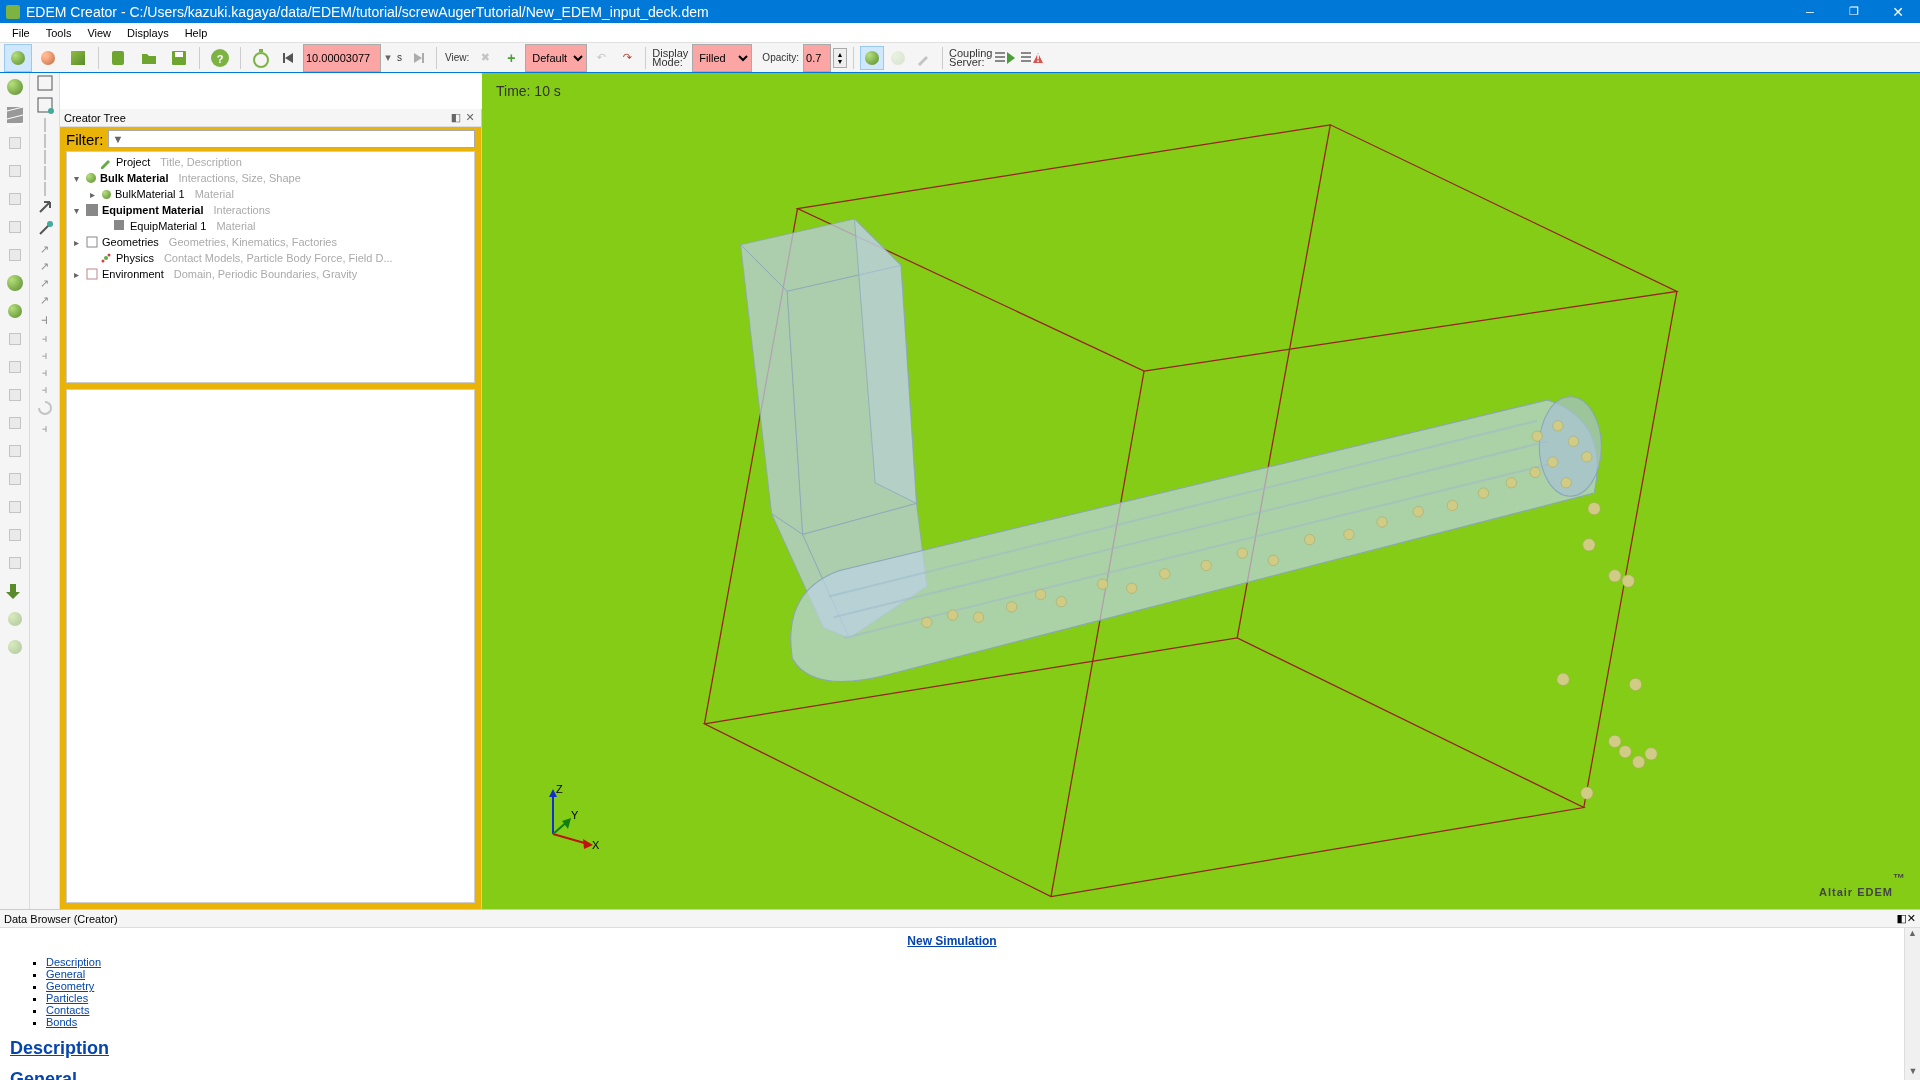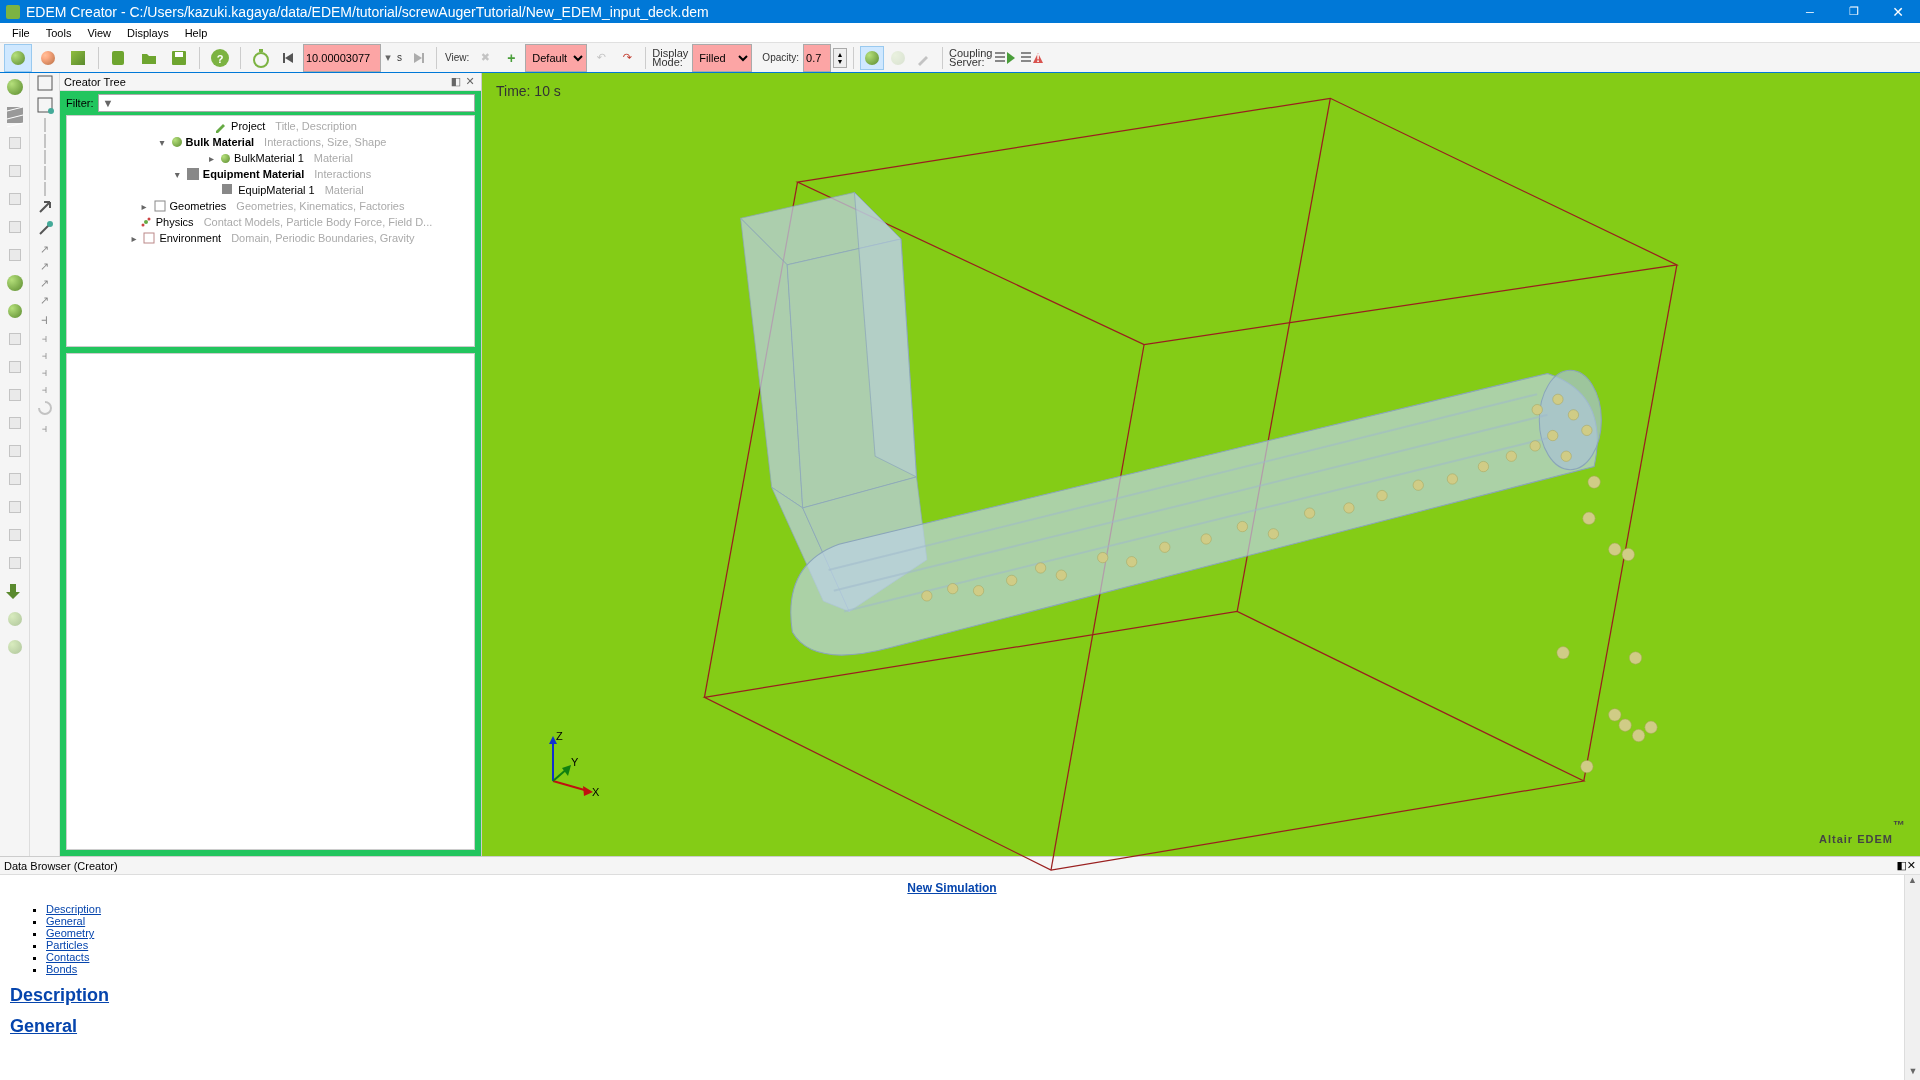--- a/index.html
+++ b/index.html
@@ -16,40 +16,40 @@
 .toolbar .sep{width:1px;height:22px;background:#ccc;margin:0 4px;}
 .tbtn{width:24px;height:24px;display:flex;align-items:center;justify-content:center;border:1px solid transparent;position:relative;}
 .tbtn.active{background:#cfe8ff;border-color:#99c9ef;}
 .tbtn.big{width:28px;height:28px;}
 .tinput{height:28px;border:1px solid #aaa;background:#fca5a5;padding:0 2px;font-size:11px;}
 .tlabel{font-size:10px;color:#333;margin:0 2px;}
 .main{flex:1;display:flex;min-height:0;}
 .lefttools{width:30px;background:#f5f5f5;border-right:1px solid #ddd;display:flex;flex-direction:column;align-items:center;padding-top:2px;gap:4px;}
 .lefttools .tb{width:24px;height:24px;display:flex;align-items:center;justify-content:center;}
 .lefttools2{width:30px;background:#f5f5f5;border-right:1px solid #ddd;display:flex;flex-direction:column;align-items:center;padding-top:2px;gap:4px;}
-.panel{width:422px;background:#22c55e;display:flex;flex-direction:column;border-right:1px solid #ccc;}
+.panel{width:422px;background:#eab308;display:flex;flex-direction:column;border-right:1px solid #ccc;margin-top:36px;}
 .panelhead{height:18px;background:#f5f5f5;border-bottom:1px solid #ddd;display:flex;align-items:center;padding:0 4px;font-size:11px;}
 .panelhead .spacer{flex:1;}
 .panelhead .pbtn{width:14px;height:14px;display:flex;align-items:center;justify-content:center;color:#666;}
 .filterrow{height:24px;display:flex;align-items:center;padding:4px 6px;gap:4px;}
-.filterrow label{font-size:11px;}
+.filterrow label{font-size:15px;}
 .filterbox{flex:1;height:18px;border:1px solid #aaa;background:#fff;display:flex;align-items:center;padding:0 4px;}
 .treebody{flex:0 0 232px;border:1px solid #ccc;margin:0 6px;overflow:auto;background:#fff;padding:2px 0;}
-.treerow{display:flex;align-items:center;height:16px;padding:0 2px;gap:4px;white-space:nowrap;justify-content:center;}
+.treerow{display:flex;align-items:center;height:16px;padding:0 2px;gap:4px;white-space:nowrap;}
 .treerow .exp{width:11px;text-align:center;color:#666;font-size:10px;}
 .treerow .ticon{width:12px;height:12px;display:inline-block;}
 .treerow .tname{color:#000;}
 .treerow .tdesc{color:#aaa;margin-left:6px;}
 .preview{flex:1;margin:6px;border:1px solid #ccc;background:#fff;}
 .viewport{flex:1;background:#84cc16;position:relative;}
 .viewport .timelabel{position:absolute;top:10px;left:14px;font-size:14px;color:#333;}
 .viewport .brand{position:absolute;bottom:6px;right:14px;font-size:28px;font-weight:600;color:#444;letter-spacing:1px;}
 .viewport .brand sup{font-size:12px;vertical-align:top;}
 .axis{position:absolute;left:56px;bottom:60px;width:60px;height:60px;}
-.bottom{height:224px;display:flex;flex-direction:column;border-top:1px solid #ccc;}
+.bottom{height:171px;display:flex;flex-direction:column;border-top:1px solid #ccc;}
 .bottomhead{height:18px;background:#f5f5f5;border-bottom:1px solid #ddd;display:flex;align-items:center;padding:0 4px;font-size:11px;}
 .bottomhead .spacer{flex:1;}
 .bottombody{flex:1;background:#fff;overflow:auto;padding:6px 10px;position:relative;}
 .bottombody .simtitle{text-align:center;color:#0645ad;text-decoration:underline;font-weight:bold;font-size:12px;margin-bottom:8px;}
 .bottombody ul{list-style:square;margin-left:36px;}
 .bottombody ul li a{color:#0645ad;text-decoration:underline;font-size:11px;}
 .bottombody h2{color:#0645ad;text-decoration:underline;font-size:18px;font-weight:bold;margin-top:10px;}
 .scrollbar{width:16px;background:#f0f0f0;border-left:1px solid #ddd;}
 .icon-circle-green{width:14px;height:14px;border-radius:50%;background:radial-gradient(circle at 30% 30%,#b5e07b,#5a8a2e);}
 .icon-cube-green{width:14px;height:14px;background:linear-gradient(135deg,#8fbe3f,#5a8a2e);}

